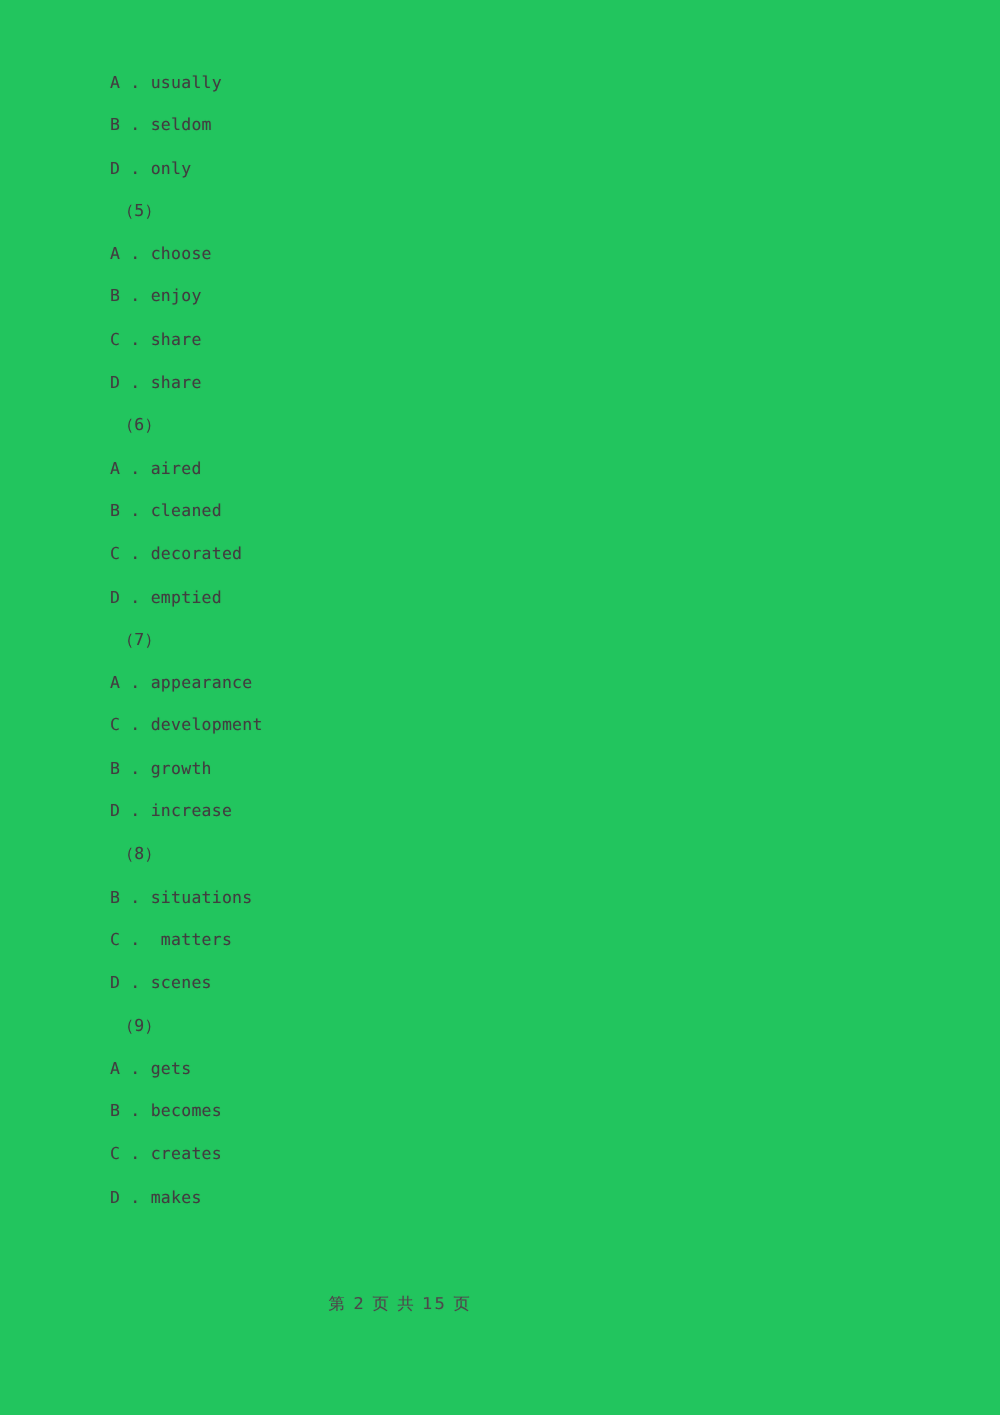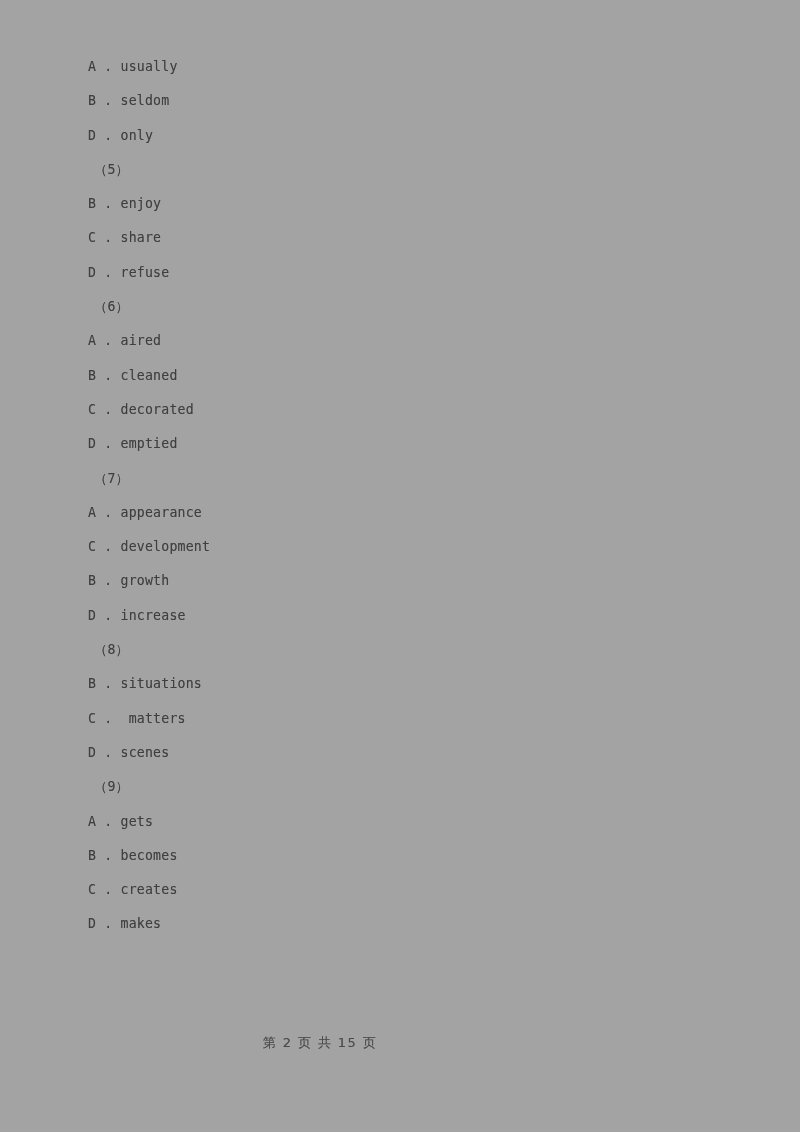--- a/index.html
+++ b/index.html
@@ -16,21 +16,21 @@
     font-family: "DejaVu Sans Mono", "Liberation Mono", monospace;
     -webkit-font-smoothing: antialiased;
   }
 
   #page {
     position: absolute;
     left: 0;
     top: 0;
     width: 800px;
     height: 1132px;
-    background: #a3a3a3;
+    background: #22c55e;
   }
 
   #content {
     position: absolute;
     left: 88px;
     top: 50px;
     width: 620px;
   }
 
   .line {
@@ -73,23 +73,24 @@
 </head>
 <body>
 
 <div id="page">
 
   <div id="content">
       <div class="line option">A . usually</div>
       <div class="line option">B . seldom</div>
       <div class="line option">D . only</div>
       <div class="line qnum">（5）</div>
+      <div class="line option">A . choose</div>
       <div class="line option">B . enjoy</div>
       <div class="line option">C . share</div>
-      <div class="line option">D . refuse</div>
+      <div class="line option">D . share</div>
       <div class="line qnum">（6）</div>
       <div class="line option">A . aired</div>
       <div class="line option">B . cleaned</div>
       <div class="line option">C . decorated</div>
       <div class="line option">D . emptied</div>
       <div class="line qnum">（7）</div>
       <div class="line option">A . appearance</div>
       <div class="line option">C . development</div>
       <div class="line option">B . growth</div>
       <div class="line option">D . increase</div>

